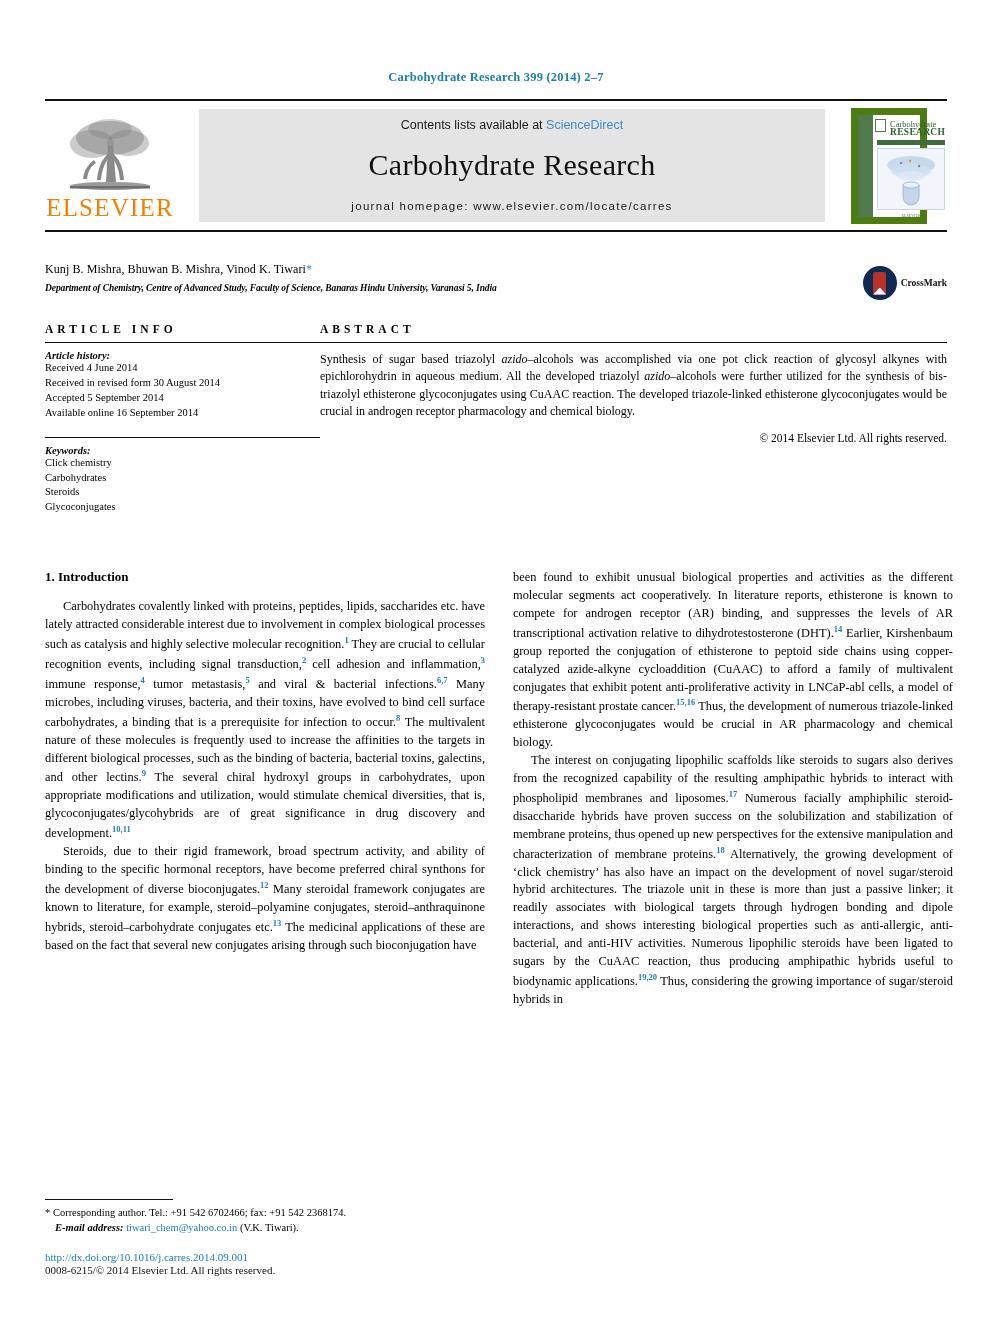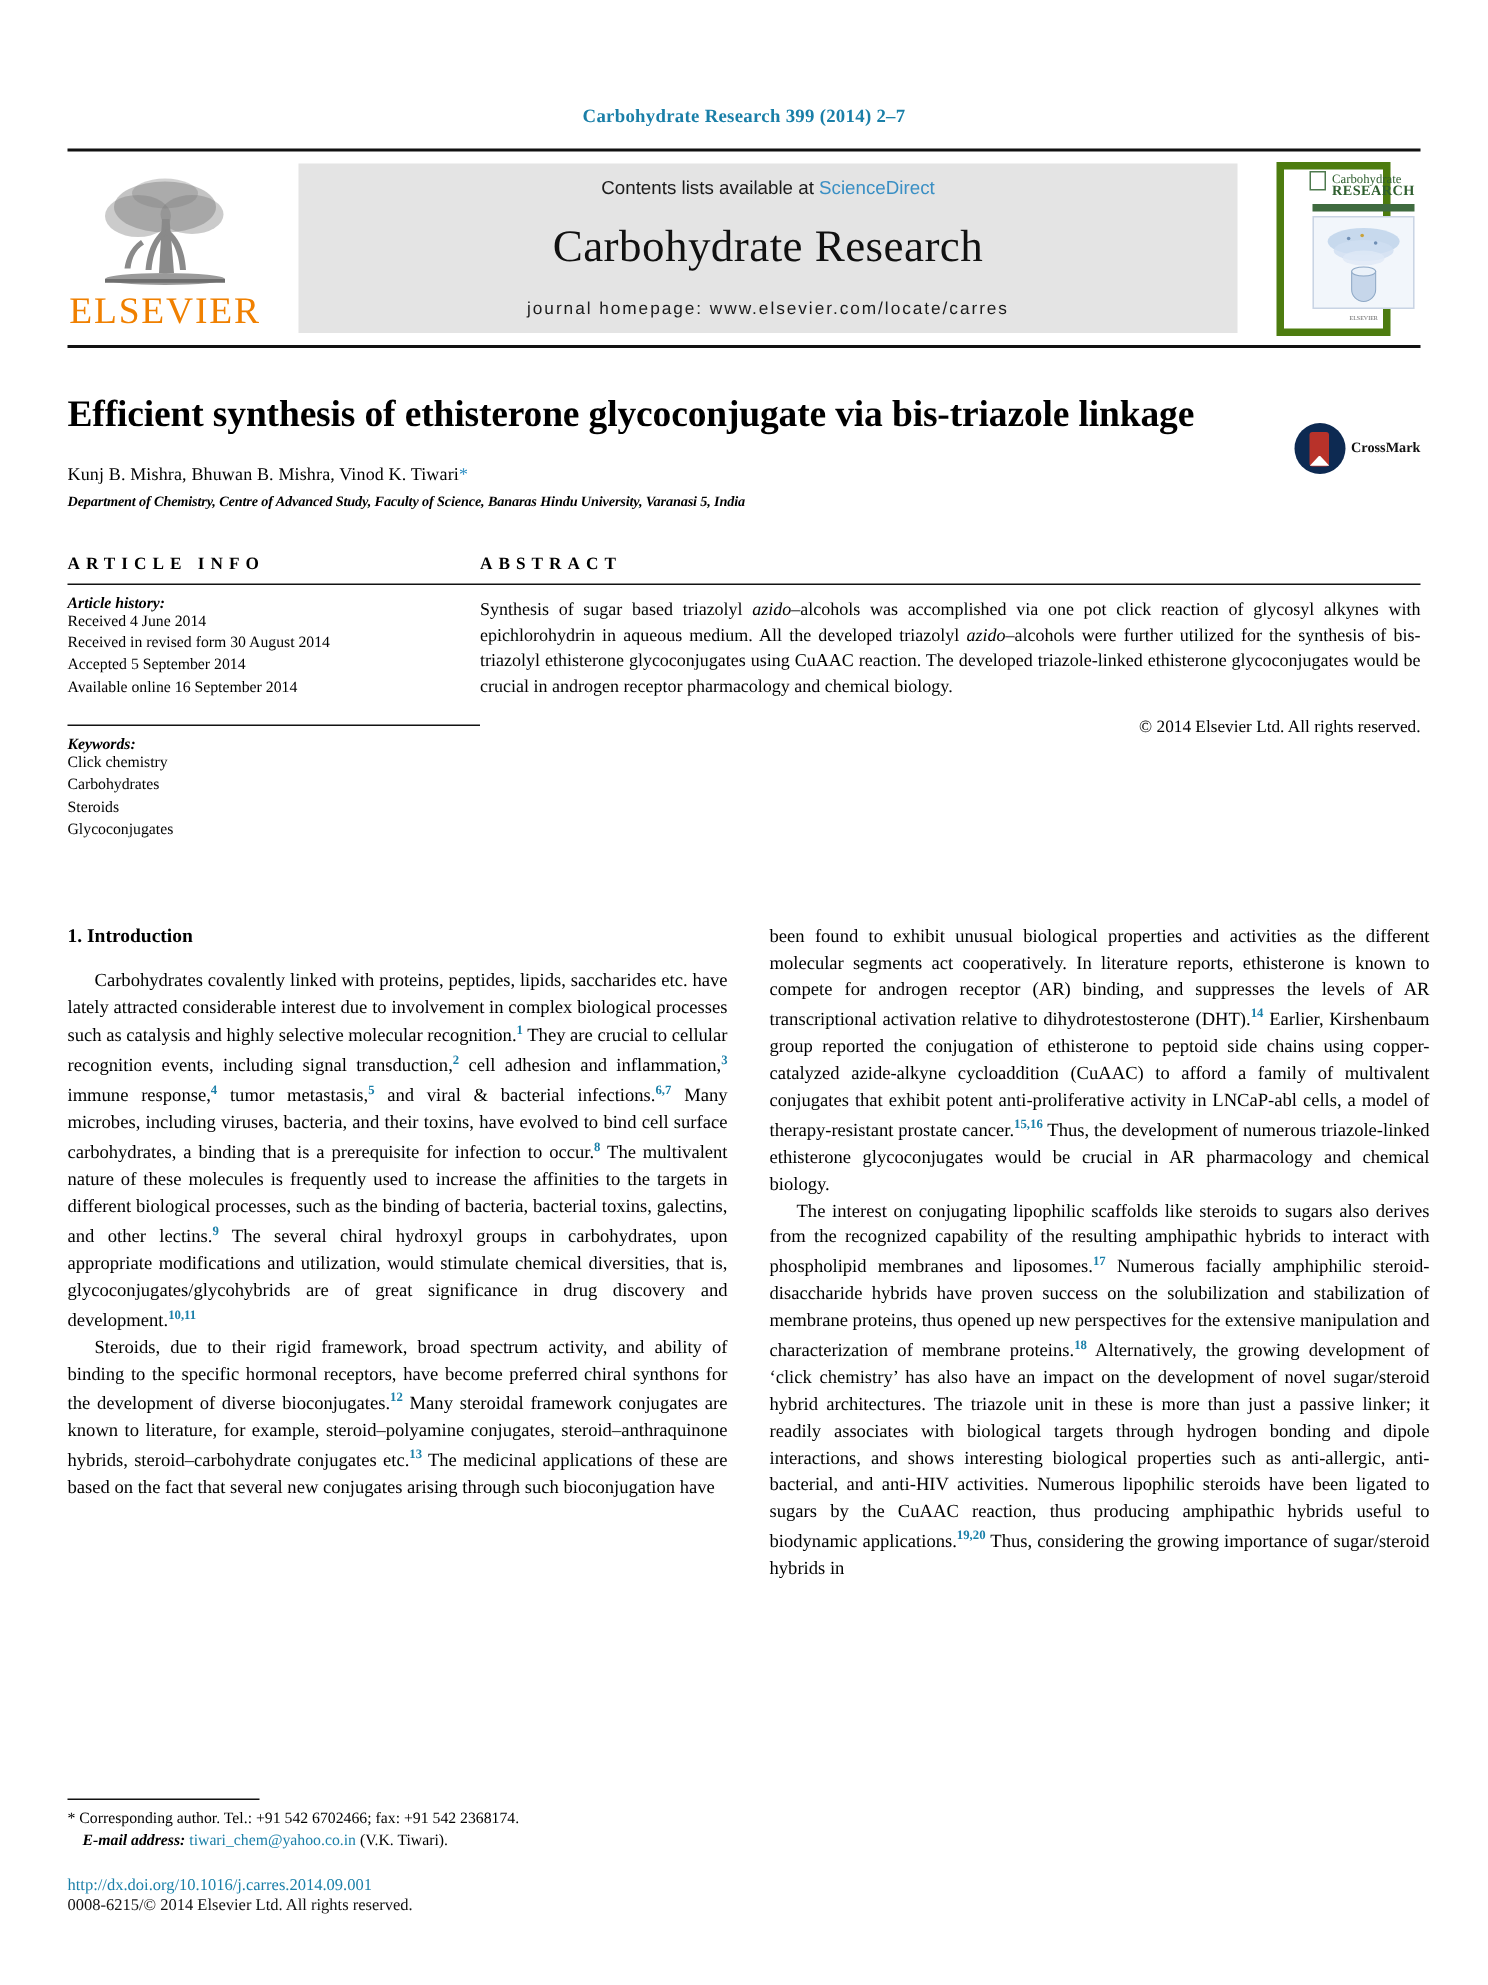--- a/index.html
+++ b/index.html
@@ -72,25 +72,24 @@
     font-size: 11.5px;
     letter-spacing: 1.3px;
     color: #1a1a1a;
   }
   .ms-right {
     width: 116px; flex: 0 0 116px;
     display: flex; align-items: center; justify-content: center;
   }
   .cover {
     width: 76px; height: 116px;
-    border: 5px solid #4d7c0f;
+    border: 7px solid #4d7c0f;
     background: #ffffff;
     position: relative;
     display: flex;
-    align-items: flex-end;
   }
   .cover-spine { width: 15px; background: #4e7a4e; flex: 0 0 15px; }
   .cover-body { flex: 1 1 auto; padding: 5px 4px; position: relative; }
   .cover-t1 {
     font-family: "Liberation Serif", serif;
     font-size: 8.5px; color: #2f5f2f; line-height: 1;
   }
   .cover-t2 {
     font-family: "Liberation Serif", serif;
     font-size: 9.5px; font-weight: bold; color: #2f5f2f;
@@ -128,21 +127,21 @@
   .authors .star { color: #2f8fc4; }
   .affil {
     font-family: "Liberation Serif", serif;
     font-style: italic;
     font-weight: bold;
     font-size: 9.5px;
     margin-top: 6px;
     letter-spacing: -.1px;
   }
   .crossmark {
-    position: absolute; right: 0; top: 20px;
+    position: absolute; right: 0; top: 4px;
     display: flex; align-items: center; gap: 4px;
   }
   .cm-badge {
     width: 34px; height: 34px; border-radius: 50%;
     background: #0d2a52;
     display: flex; align-items: center; justify-content: center;
   }
   .cm-inner {
     width: 13px; height: 23px; background: #b8322a; border-radius: 2px;
     position: relative;
@@ -306,21 +305,20 @@
     </div>
   </div>
 
   <div class="title-block">
     <div class="crossmark">
       <div class="cm-badge">
         <div class="cm-inner"></div>
       </div>
       <div class="cm-text">CrossMark</div>
     </div>
-    <h1 class="paper-title">Efficient synthesis of ethisterone glycoconjugate via bis-triazole linkage</h1>
     <div class="authors">
       <span>Kunj B. Mishra, Bhuwan B. Mishra, Vinod K. Tiwari</span><span class="star">*</span>
     </div>
     <div class="affil">Department of Chemistry, Centre of Advanced Study, Faculty of Science, Banaras Hindu University, Varanasi 5, India</div>
   </div>
 
   <div class="info-abs">
 
     <div class="col-info">
       <div class="sec-head">

